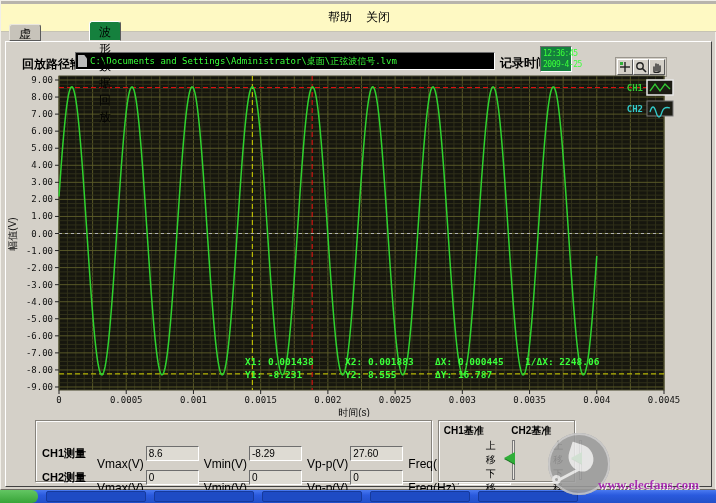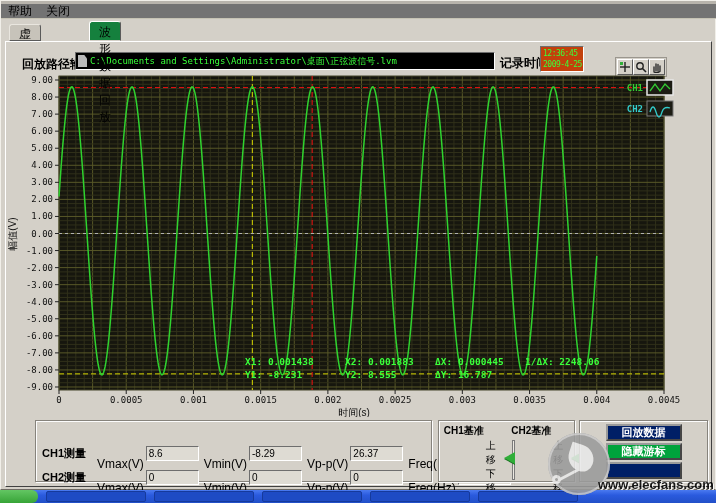--- a/index.html
+++ b/index.html
@@ -3,22 +3,22 @@
 <meta charset="utf-8">
 <style>
   * { margin:0; padding:0; box-sizing:border-box; }
   body { font-family:"Liberation Sans","DejaVu Sans",sans-serif; background:#808080; }
   #screen { position:relative; width:716px; height:503px; overflow:hidden; background:#d4d0c8; }
 
   
   #app-window { position:absolute; left:0; top:0; width:716px; height:490px;
     background:#d4d0c8; border:1px solid #f1efe9; border-bottom-color:#6e6a63; }
   #top-strip { position:absolute; left:0; top:0; width:716px; height:3px; background:#b8b4ac; }
-  #menubar { position:absolute; left:0; top:3px; width:716px; height:15px;
-    background:#737373; border-bottom:1px solid #c6c3b4; display:flex; align-items:center; }
+  #menubar { position:absolute; left:0; top:3px; width:716px; height:28px;
+    background:#fef9c3; border-bottom:1px solid #c6c3b4; display:flex; align-items:center;justify-content:center; }
   .menu-item { font-size:12px; color:#000; padding:0 7px; cursor:default; }
 
   
   #tabstrip { position:absolute; left:4px; top:20px; height:20px; }
   .tab { position:absolute; bottom:0; font-size:12px; padding:2px 9px 3px 9px;
     background:#15803d; border:1px solid; border-color:#fff #5a5a5a #d4d0c8 #fff;
     border-radius:3px 3px 0 0; }
   .tab.inactive { background:#c7c3ba; height:17px; padding-top:1px;
     border-color:#e9e6df #5a5a5a #5a5a5a #e9e6df; z-index:0; }
   .tab.active { height:20px; z-index:2; }
@@ -27,22 +27,22 @@
     background:#d4d0c8; border:1px solid; border-color:#fff #404040 #404040 #fff; }
 
   
   .bold-label { position:absolute; font-size:12px; font-weight:bold; color:#000; }
   #path-box { position:absolute; left:69px; top:10px; width:420px; height:18px;
     background:#000; border:1px solid; border-color:#6e6e6e #fff #fff #6e6e6e;
     display:flex; align-items:center; padding:0 2px; overflow:hidden; }
   #path-icon { width:9px; height:12px; flex:0 0 auto; margin-right:3px;
     background:#b9b9b9; clip-path:polygon(0 0,70% 0,100% 30%,100% 100%,0 100%); }
   #path-value { font-family:"DejaVu Sans Mono",monospace; font-size:9px; color:#3aff3a; white-space:nowrap; }
-  #record-time-box { position:absolute; left:534px; top:4px; width:44px; height:26px;
-    background:#c2410c; border:1px solid; border-color:#6e6e6e #fff #fff #6e6e6e;
+  #record-time-box { position:absolute; left:534px; top:4px; width:32px; height:26px;
+    background:#15803d; border:1px solid; border-color:#6e6e6e #fff #fff #6e6e6e;
     padding:1px 2px; }
   #record-time-box div { font-family:"DejaVu Sans Mono",monospace; font-size:8px;
     letter-spacing:-0.5px; color:#3aff3a; line-height:11px; white-space:nowrap; }
 
   
   #graph-palette { position:absolute; left:609px; top:15px; display:flex;
     background:#d4d0c8; border:1px solid #9a968e; padding:1px; }
   .palette-btn { width:16px; height:16px; background:#d4d0c8;
     border:1px solid; border-color:#fff #5a5a5a #5a5a5a #fff;
     display:flex; align-items:center; justify-content:center; }
@@ -97,21 +97,21 @@
   #wm-leaf { position:absolute; left:20px; top:12px; width:26px; height:26px;
     background:#e8e8e8; border-radius:2% 70% 50% 70%; transform:rotate(18deg); }
   #wm-stem { position:absolute; left:10px; top:38px; width:30px; height:3px;
     background:#e8e8e8; transform:rotate(-28deg); }
   #wm-dot { position:absolute; left:4px; top:42px; width:9px; height:9px;
     border:3px solid #e8e8e8; border-radius:50%; background:transparent; }
   #wm-brand { position:absolute; left:54px; top:20px; width:122px; font-size:24px;
     font-weight:bold; color:#8f8f8f; letter-spacing:1px; white-space:nowrap;
     text-shadow:1px 1px 0 #fff,-1px -1px 0 #e0e0e0; }
   #wm-url { position:absolute; left:58px; top:52px; font-size:13px; font-weight:bold;
-    color:#000000; white-space:nowrap; text-shadow:1px 1px 0 #fff; }
+    color:#a21caf; white-space:nowrap; text-shadow:1px 1px 0 #fff;font-family:Liberation Serif, serif; }
 </style>
 </head>
 <body>
 
 <div id="screen">
   <div id="app-window">
     <div id="top-strip"></div>
     <div id="menubar">
         <span class="menu-item">帮助</span>
         <span class="menu-item">关闭</span>
@@ -385,21 +385,21 @@
           </svg></div>
 
       <div class="groupbox" id="measure-panel">
           <div class="meas-row">
             <span class="meas-row-label">CH1测量</span>
             <span class="field-label">Vmax(V)</span>
             <div class="field-box">8.6</div>
             <span class="field-label">Vmin(V)</span>
             <div class="field-box">-8.29</div>
             <span class="field-label">Vp-p(V)</span>
-            <div class="field-box">26.37</div>
+            <div class="field-box">27.60</div>
             <span class="field-label">Freq(Hz)</span>
             <div class="field-box">2233.43</div>
           </div>
           <div class="meas-row">
             <span class="meas-row-label">CH2测量</span>
             <span class="field-label">Vmax(V)</span>
             <div class="field-box">0</div>
             <span class="field-label">Vmin(V)</span>
             <div class="field-box">0</div>
             <span class="field-label">Vp-p(V)</span>
@@ -431,25 +431,20 @@
                 <div>下移</div>
               </div>
               <div class="slider">
                 <div class="slider-track"></div>
                 <div class="slider-handle"></div>
               </div>
             </div>
           </div>
         </div>
 
-      <div class="groupbox" id="buttons-panel">
-          <button class="action-btn" style="background: rgb(0, 31, 102);">回放数据</button>
-          <button class="action-btn" style="background: rgb(0, 163, 60);">隐藏游标</button>
-          <button class="action-btn" style="background: rgb(0, 31, 102);"></button>
-        </div>
     </div>
   </div>
 
   <div id="taskbar">
     <div id="start-stub"></div>
   <div class="task-btn" style="left: 46px;"></div>
       <div class="task-btn" style="left: 154px;"></div>
       <div class="task-btn" style="left: 262px;"></div>
       <div class="task-btn" style="left: 370px;"></div>
       <div class="task-btn" style="left: 478px;"></div>

